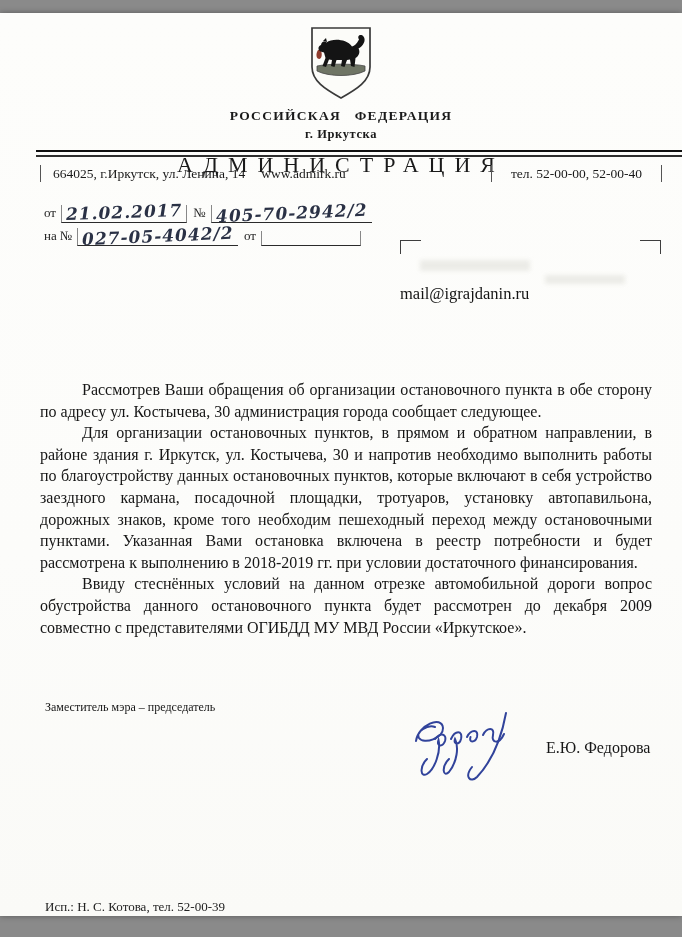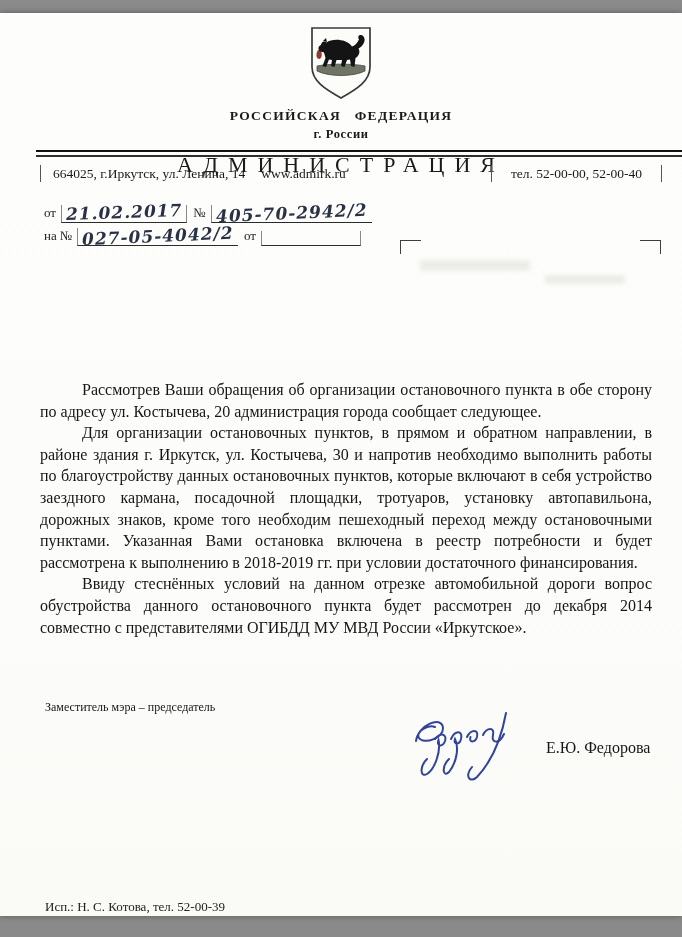--- a/index.html
+++ b/index.html
@@ -71,21 +71,21 @@
                L42 34.5 L43 41 L46.5 42 L47.5 33
                C51 31 52.5 27 50.5 23.5
                C55 21 58.5 15.5 55.5 11.5
                C53 8.5 48.5 10.5 51 14.5
                C48.5 19 46.5 21 44 21.5
                C38 13.5 24 13.5 18.5 17.5
                C16 15.5 13.5 16.5 13 20 Z" fill="#141414"></path>
       <path d="M15 16 L18 13 L19 17 Z" fill="#141414"></path>
     </svg>
     <div class="country">РОССИЙСКАЯ ФЕДЕРАЦИЯ</div>
-    <div class="city">г. России</div>
+    <div class="city">г. Иркутска</div>
     <div class="org">АДМИНИСТРАЦИЯ</div>
   </div>
   <div class="rule"></div>
 
   <div class="info-row">
     <span class="addr-wrap">
       <span>664025,  г.Иркутск, ул. Ленина, 14</span><span class="site">www.admirk.ru</span>
     </span>
     <span class="phone">тел. 52-00-00, 52-00-40</span>
   </div>
@@ -111,25 +111,26 @@
         <span class="hand"></span>
       </span>
     </div>
   </div>
 
   <div class="corner left" style="top:227px;left:400px;"></div>
   <div class="corner right" style="top:227px;left:640px;"></div>
   <div class="smudge" style="top:247px;left:420px;width:110px;height:11px;"></div>
   <div class="smudge" style="top:262px;left:545px;width:80px;height:9px;"></div>
 
+  <div class="email">mail@igrajdanin.ru</div>
 
   <div class="body-text">
-    <p>Рассмотрев Ваши обращения об организации остановочного пункта в обе сторону по адресу ул. Костычева, 20 администрация города сообщает следующее.</p>
+    <p>Рассмотрев Ваши обращения об организации остановочного пункта в обе сторону по адресу ул. Костычева, 30 администрация города сообщает следующее.</p>
     <p>Для организации остановочных пунктов, в прямом и обратном направлении, в районе здания г. Иркутск, ул. Костычева, 30 и напротив необходимо выполнить работы по благоустройству данных остановочных пунктов, которые включают в себя устройство заездного кармана, посадочной площадки, тротуаров, установку автопавильона, дорожных знаков, кроме того необходим пешеходный переход между остановочными пунктами. Указанная Вами остановка включена в реестр потребности и будет рассмотрена к выполнению в 2018-2019 гг. при условии достаточного финансирования.</p>
-    <p>Ввиду стеснённых условий на данном отрезке автомобильной дороги вопрос обустройства данного остановочного пункта будет рассмотрен до декабря 2014 совместно с представителями ОГИБДД МУ МВД России «Иркутское».</p>
+    <p>Ввиду стеснённых условий на данном отрезке автомобильной дороги вопрос обустройства данного остановочного пункта будет рассмотрен до декабря 2009 совместно с представителями ОГИБДД МУ МВД России «Иркутское».</p>
   </div>
 
   <div class="sig-position">
     <div>Заместитель мэра – председатель</div>
   </div>
 
   <svg class="autograph" width="130" height="92" viewBox="0 0 130 92" fill="none" stroke="#31439b" stroke-width="2" stroke-linecap="round">
     <path d="M16 38 C18 22 42 12 43 25 C43.5 35 24 42 19 35 C15 29 28 21 35 24"></path>
     <path d="M35 36 C41 29 47 31 45 38 C43 44 36 44 38.5 37 C41 48 35 66 27 71 C20.5 75 19 64 27 56"></path>
     <path d="M51 36 C55 27 63 27 61 36 C59.5 42 53 42 55 36 C59 44 57 59 49 69 C43 75 41 64 49 56"></path>

